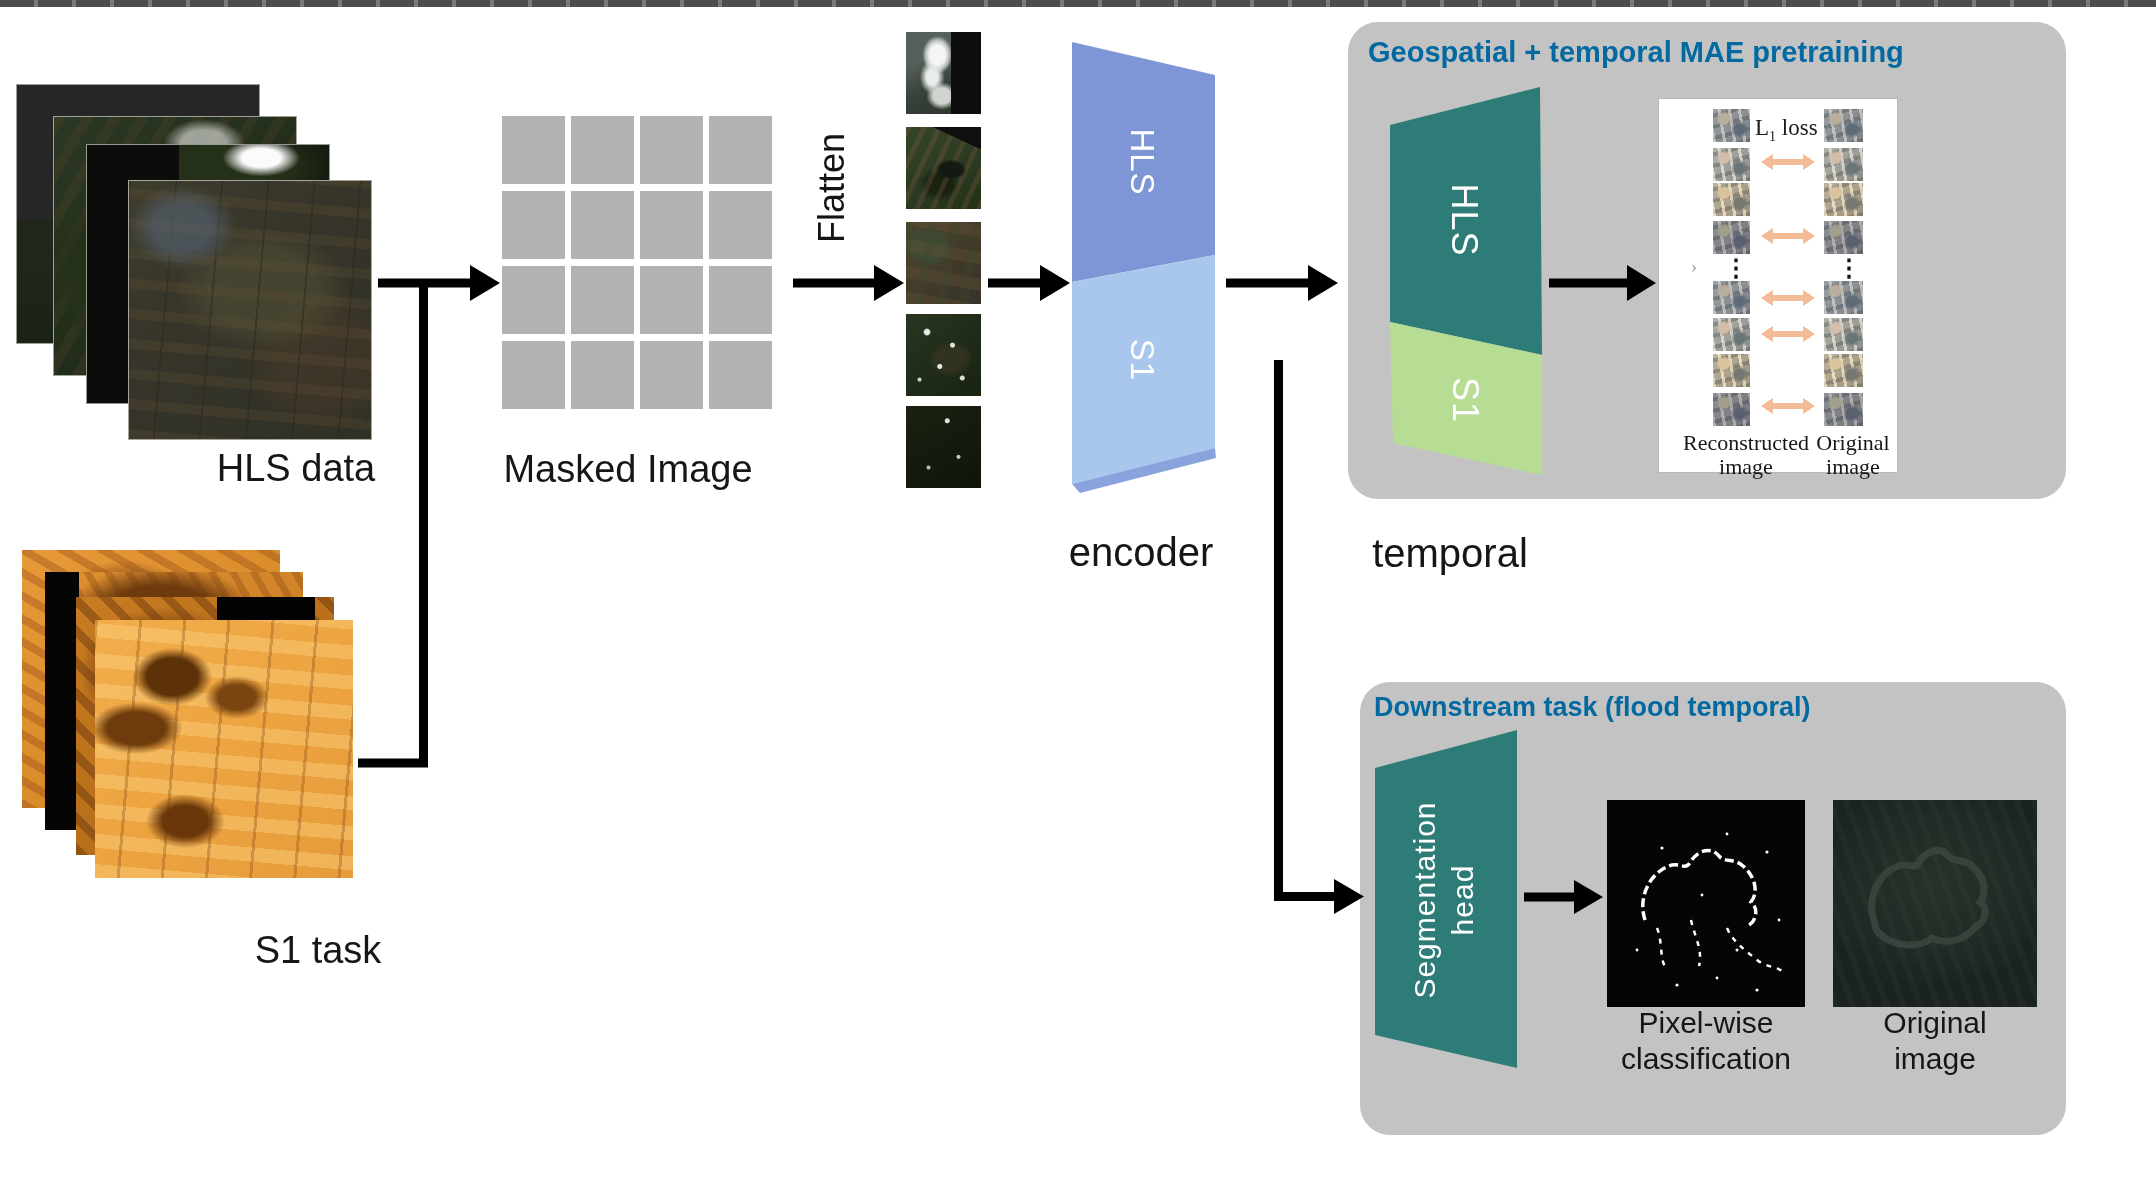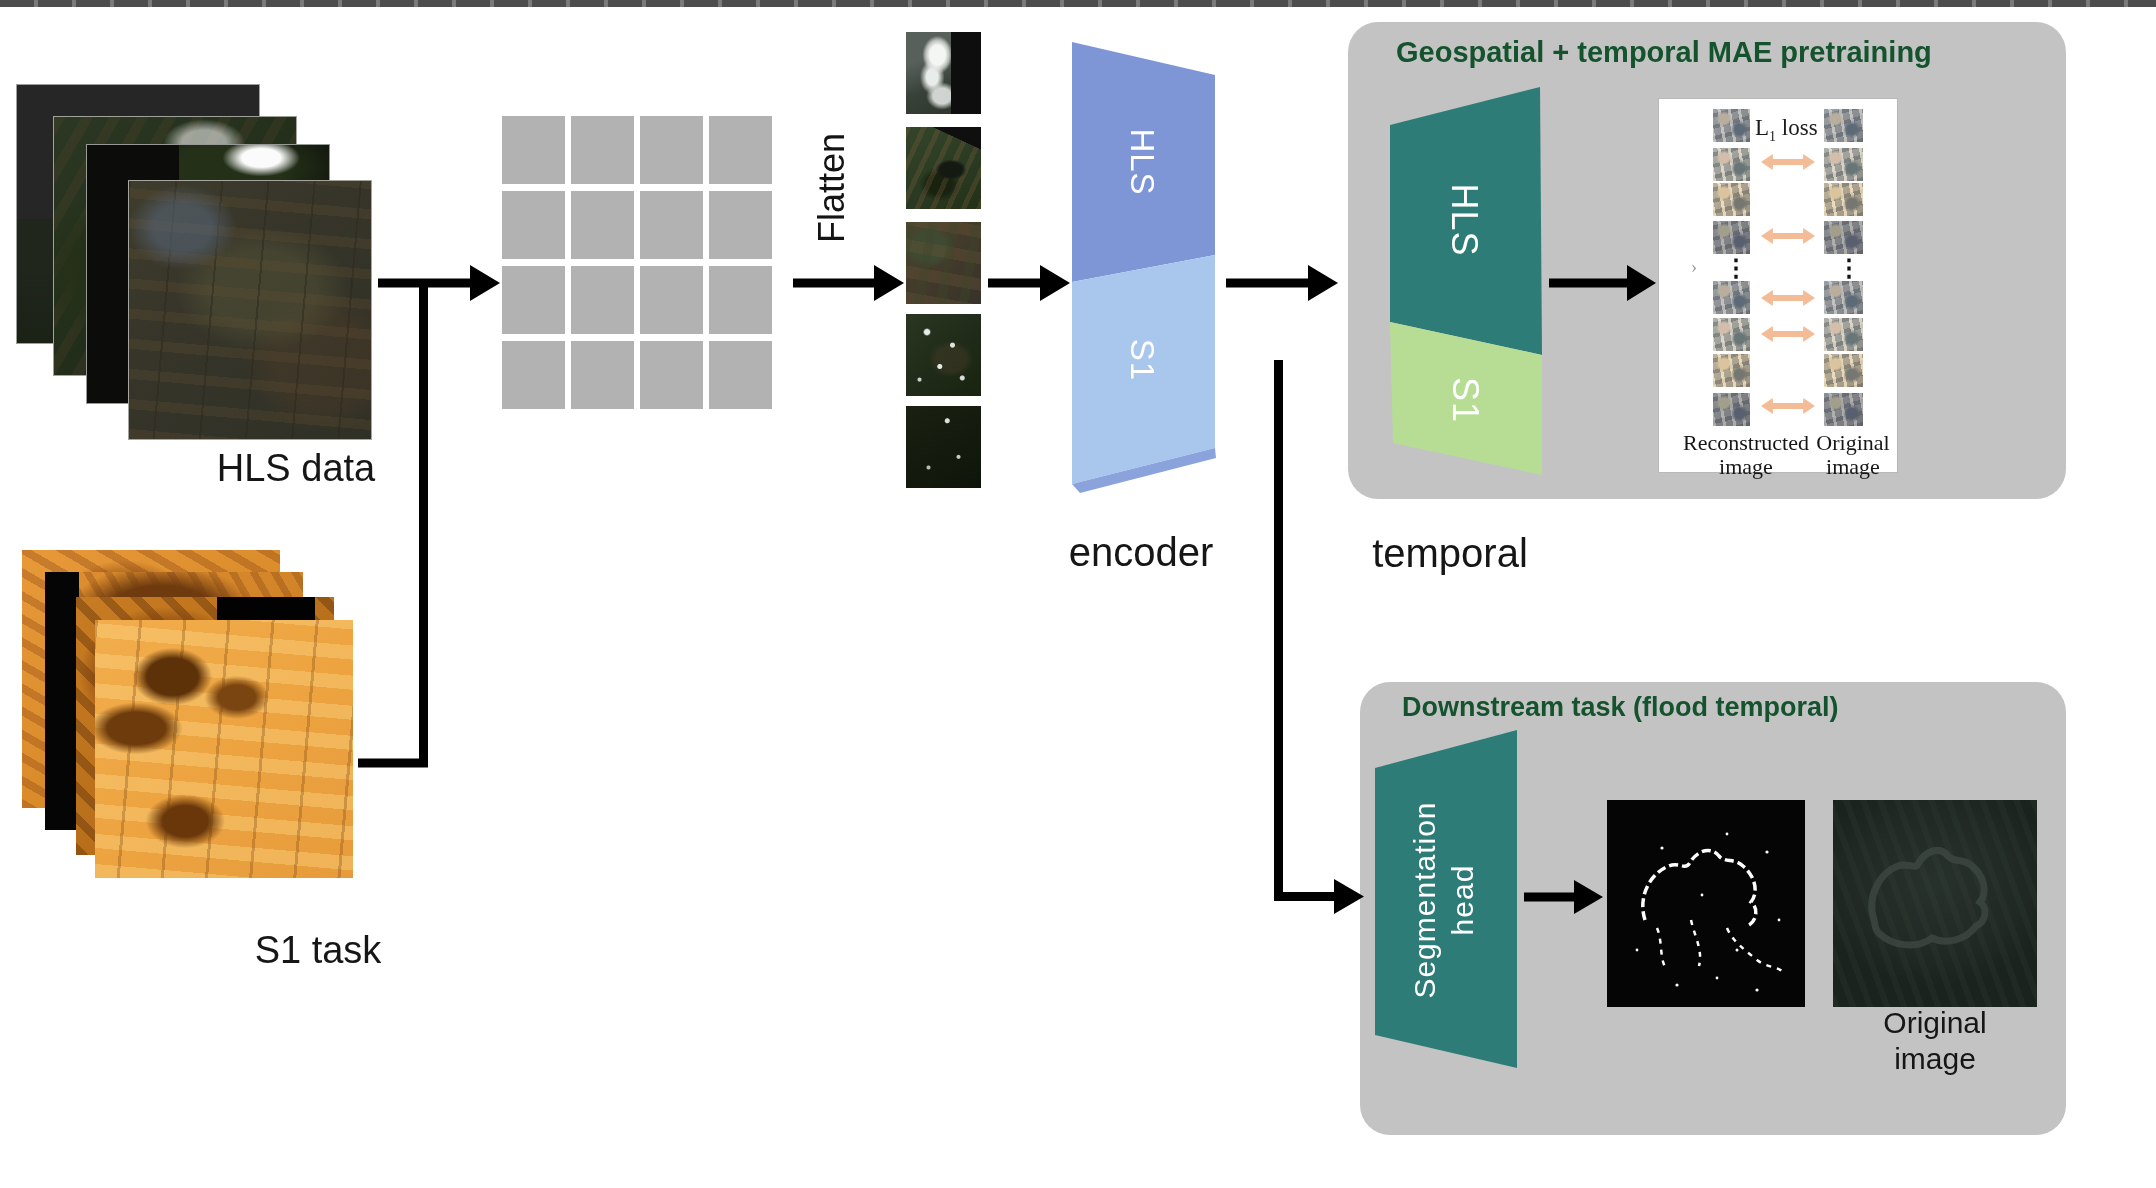--- a/index.html
+++ b/index.html
@@ -100,21 +100,21 @@
 
   
   .fpatch{left:906px;width:75px;height:82px;}
 
   
   .caption{transform:translate(-50%,-50%);white-space:nowrap;font-size:38px;color:#161616;}
   .caption-big{font-size:40px;}
   .vtext{transform:translate(-50%,-50%) rotate(-90deg);white-space:nowrap;}
   .vtext-cw{transform:translate(-50%,-50%) rotate(90deg);white-space:nowrap;}
   .shape-label{color:#fff;letter-spacing:1px;}
-  .boxtitle{font-weight:bold;color:#14532d;white-space:nowrap;margin-left:28px;}
+  .boxtitle{font-weight:bold;color:#0369a1;white-space:nowrap;}
 
   
   .graybox{background:#c3c3c3;border-radius:30px;}
 
   
   #rpanel{left:1658px;top:98px;width:240px;height:375px;background:#fff;border:1px solid #b9b9b9;box-sizing:border-box;font-family:"Liberation Serif",serif;}
   .urb{position:absolute;width:37px;height:33px;background:
     radial-gradient(circle 8px at 30% 30%,#b9ae9d 0 60%,transparent 100%),
     radial-gradient(circle 9px at 72% 62%,#5d6b78 0 55%,transparent 100%),
     repeating-linear-gradient(80deg,rgba(235,233,228,.55) 0 3px,transparent 3px 10px),
@@ -169,20 +169,21 @@
     <div class="cell"></div>
     <div class="cell"></div>
     <div class="cell"></div>
     <div class="cell"></div>
     <div class="cell tx-darkforest"></div>
     <div class="cell tx-darkest"></div>
     <div class="cell"></div>
     <div class="cell"></div>
     <div class="cell"></div>
   </div>
+  <div class="abs caption" style="left:628px;top:469px;">Masked Image</div>
 
   <div class="abs vtext" style="left:832px;top:188px;font-size:36px;color:#141414;">Flatten</div>
 
   <div class="abs fpatch tx-cloud" style="top:32px;"></div>
   <div class="abs fpatch tx-corner" style="top:127px;"></div>
   <div class="abs fpatch tx-fields" style="top:222px;"></div>
   <div class="abs fpatch tx-darkforest" style="top:314px;"></div>
   <div class="abs fpatch tx-darkest" style="top:406px;"></div>
 
   <div class="abs graybox" style="left:1348px;top:22px;width:718px;height:477px;"></div>
@@ -291,18 +292,22 @@
         <circle cx="130" cy="150" r="1.5"></circle>
       </g>
     </svg>
   </div>
   <div id="floodimg" class="abs">
     <svg width="204" height="207" viewBox="0 0 198 207">
       <path d="M38 120 C30 95 45 72 62 66 C72 62 78 70 82 64 C90 50 104 46 112 56 C118 63 128 58 136 66 C148 76 152 92 144 102 C152 108 150 122 140 126 C130 140 110 145 96 138 C80 150 55 145 44 134 C38 130 40 126 38 120 Z" stroke="#3b473f" fill="none" stroke-width="7" opacity="0.85"></path>
     </svg>
   </div>
 
+  <div class="abs outlabel" style="left:1706px;top:1005px;">
+    <span style="display:block;">Pixel-wise</span>
+    <span style="display:block;">classification</span>
+  </div>
   <div class="abs outlabel" style="left:1935px;top:1005px;">
     <span style="display:block;">Original</span>
     <span style="display:block;">image</span>
   </div>
 
 </div>
 
 </body></html>

